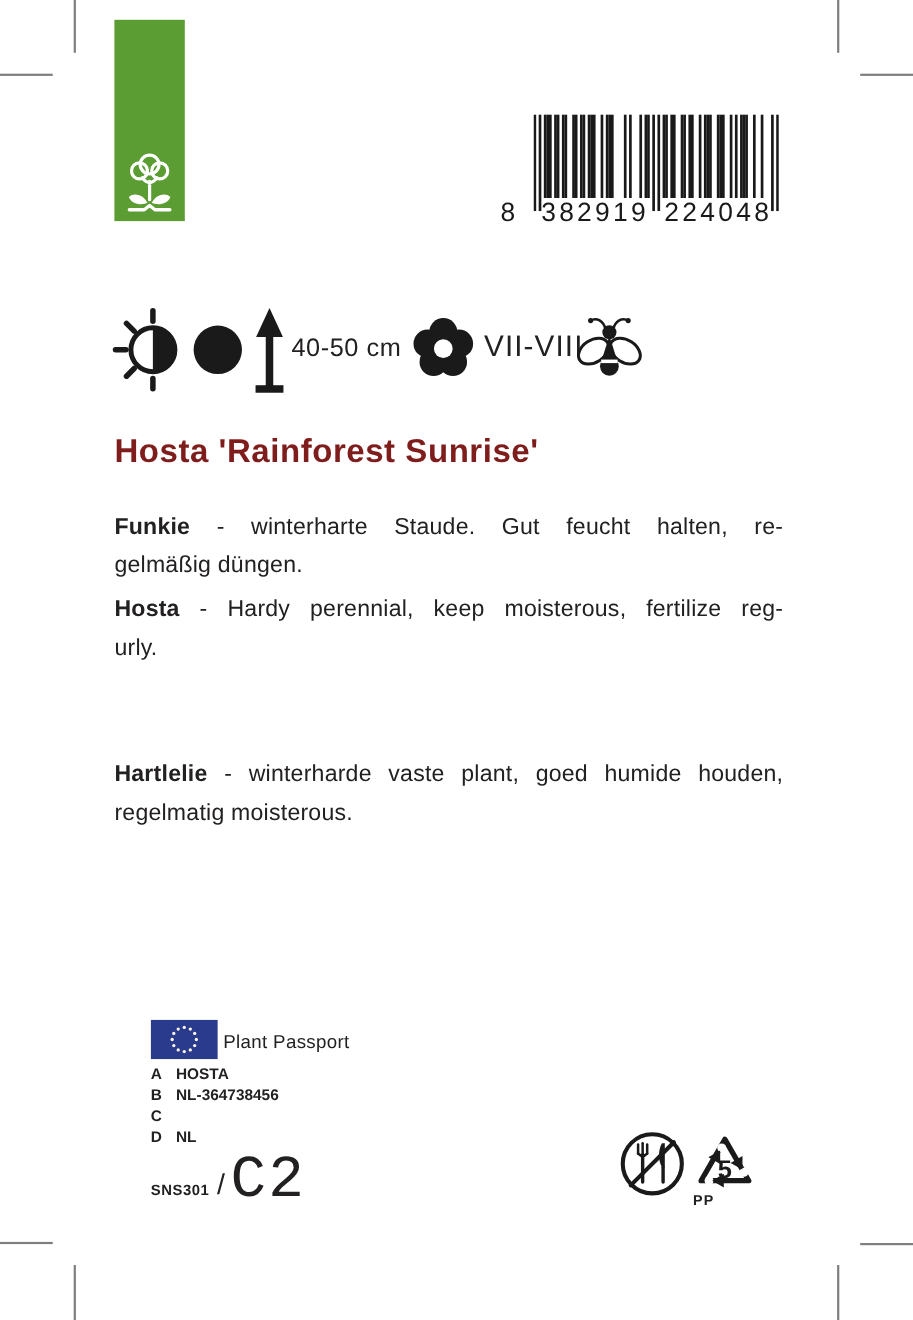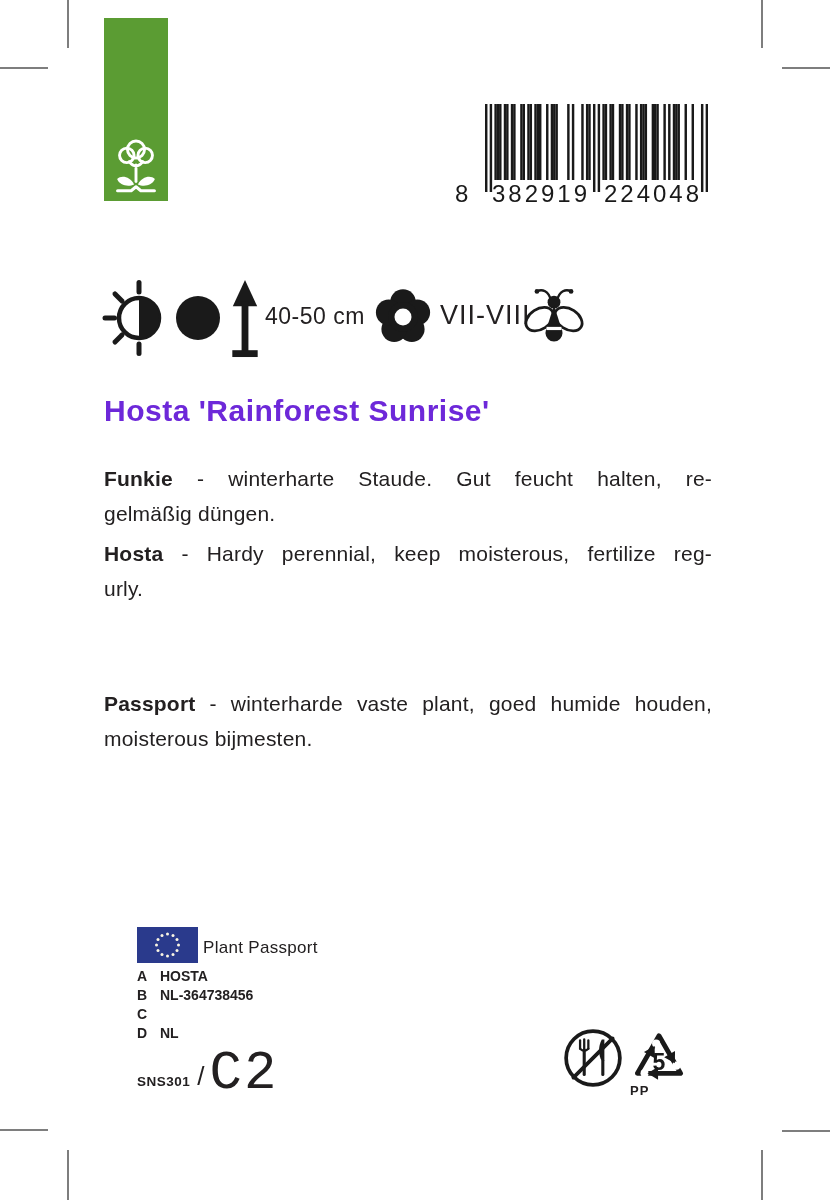--- a/index.html
+++ b/index.html
@@ -28,21 +28,21 @@
   .icons-row svg,.icons-row div,.icons-row span{position:absolute;}
   .icn-sun{left:100px;top:279px;}
   .icn-shade{left:176px;top:296px;width:44px;height:44px;background:#1a1a1a;border-radius:50%;}
   .icn-arrow{left:231px;top:280px;}
   .lbl-height{left:265px;top:303px;font-size:23px;letter-spacing:0.5px;}
   .icn-bloom{left:372px;top:286px;}
   .lbl-bloom{left:440px;top:300px;font-size:27px;letter-spacing:1px;}
   .icn-bee{left:522px;top:286px;}
 
   .page-title{position:absolute;left:104px;top:394px;margin:0;font-size:30px;font-weight:bold;
-              color:#6d28d9;letter-spacing:0.5px;}
+              color:#7f1d1d;letter-spacing:0.5px;}
 
   .desc{position:absolute;left:104px;width:608px;font-size:21px;line-height:35px;letter-spacing:0.2px;}
   .desc .l1{text-align:justify;text-align-last:justify;-moz-text-align-last:justify;}
   .desc-0{top:461px;} .desc-1{top:536px;} .desc-2{top:611px;} .desc-3{top:686px;}
 
   .pp-flag{position:absolute;left:137px;top:927px;}
   .pp-label{position:absolute;left:203px;top:938px;font-size:17px;font-weight:normal;letter-spacing:0.3px;text-align:center;}
   .pp-rows{position:absolute;left:137px;top:966px;font-size:14px;font-weight:bold;}
   .pp-row{display:flex;height:19px;align-items:center;}
   .pp-key{width:23px;}
@@ -195,22 +195,22 @@
 
   <div class="desc desc-1" lang="en">
     <div class="l1"><b>Hosta</b> <span>- Hardy perennial, keep moisterous, fertilize reg-</span></div>
     <div class="l2">urly.</div>
   </div>
   <div class="desc desc-0" lang="de">
     <div class="l1"><b>Funkie</b> <span>- winterharte Staude. Gut feucht halten, re-</span></div>
     <div class="l2">gelmäßig düngen.</div>
   </div>
   <div class="desc desc-3" lang="nl">
-    <div class="l1"><b>Passport</b> <span>- winterharde vaste plant, goed humide houden,</span></div>
-    <div class="l2">moisterous bijmesten.</div>
+    <div class="l1"><b>Hartlelie</b> <span>- winterharde vaste plant, goed humide houden,</span></div>
+    <div class="l2">regelmatig moisterous.</div>
   </div>
 
   <svg class="pp-flag" width="61" height="36" viewBox="0 0 61 36">
     <rect width="61" height="36" fill="#2a3a8c"></rect>
     <g fill="#fbf6e3">
       <circle cx="30.5" cy="7" r="1.5"></circle>
         <circle cx="36" cy="8.5" r="1.5"></circle>
       <circle cx="40" cy="12.5" r="1.5"></circle>
         <circle cx="41.5" cy="18" r="1.5"></circle>
       <circle cx="40" cy="23.5" r="1.5"></circle>

